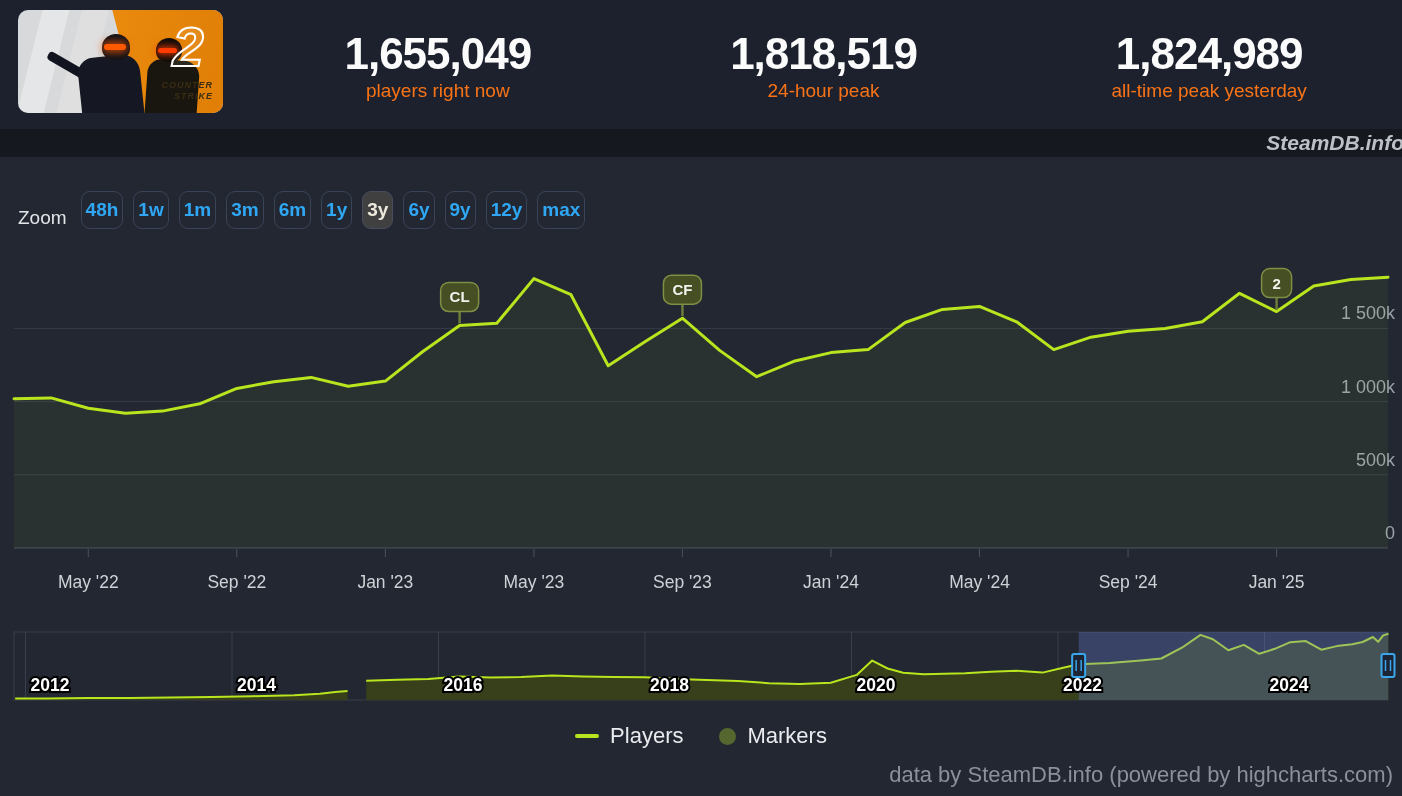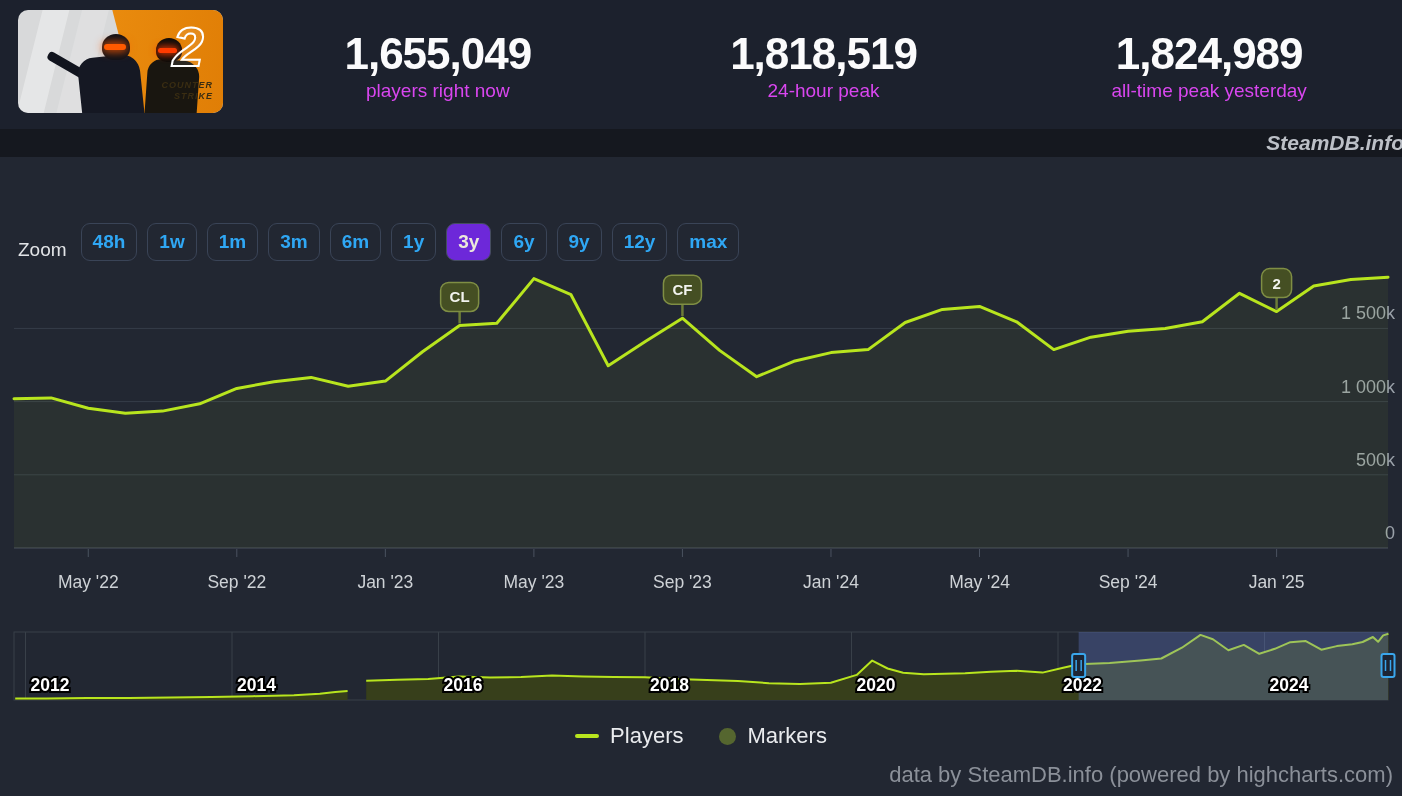--- a/index.html
+++ b/index.html
@@ -20,31 +20,31 @@
   .f1-gun{left:26px;top:56px;width:64px;height:9px;background:#11141e;border-radius:4px;transform:rotate(30deg);}
   .f2-torso{left:128px;top:50px;width:52px;height:66px;background:#191610;border-radius:14px 16px 0 0;transform:rotate(4deg);}
   .f2-head{left:138px;top:28px;width:26px;height:24px;background:#0d0c09;border-radius:50% 50% 42% 42%;}
   .f2-visor{left:140px;top:38px;width:19px;height:5px;background:#ff3b00;border-radius:3px;box-shadow:0 0 7px 2px rgba(255,60,0,.8);}
   .banner svg.numeral{position:absolute;right:4px;top:6px;}
   .cs-words{position:absolute;right:10px;top:70px;text-align:right;color:#3a2d12;
             font-style:italic;font-weight:800;font-size:9px;letter-spacing:1px;line-height:11px;}
   .stats{position:absolute;left:223px;right:0;top:0;height:129px;display:flex;padding-left:22px;}
   .stat{flex:1;display:flex;flex-direction:column;align-items:center;justify-content:center;padding-top:2px;}
   .stat .num{font-size:44px;font-weight:700;color:#fbfbfc;letter-spacing:-1px;}
-  .stat .lbl{font-size:19px;color:#d946ef;margin-top:1px;}
+  .stat .lbl{font-size:19px;color:#f97316;margin-top:1px;}
   
   .brandbar{position:absolute;left:0;top:129px;width:1402px;height:28px;background:#15181f;
             display:flex;align-items:center;justify-content:flex-end;}
   .brandbar .brand{font-style:italic;font-weight:600;font-size:21px;color:#bcc0c7;margin-right:-2px;}
   
   .zoombar{position:absolute;left:18px;top:191px;display:flex;align-items:flex-end;gap:10px;}
   .zoombar .zlabel{font-size:19px;color:#e2e4e7;margin-right:4px;}
-  .zbtn{padding:7px 11px;border:1px solid #3a4457;border-radius:9px;background:transparent;
-        color:#2fa7f4;font-weight:700;font-size:19px;font-family:"Liberation Sans",sans-serif;cursor:pointer;margin-top:32px;}
-  .zbtn.active{background:#6d28d9;border-color:#454d5f;color:#ece8db;}
+  .zbtn{padding:7px 4px;border:1px solid #3a4457;border-radius:9px;background:transparent;
+        color:#2fa7f4;font-weight:700;font-size:19px;font-family:"Liberation Sans",sans-serif;cursor:pointer;}
+  .zbtn.active{background:#404040;border-color:#454d5f;color:#ece8db;}
   
   #chart-svg{position:absolute;left:0;top:0;width:1402px;height:796px;}
   #chart-svg text{font-family:"Liberation Sans",sans-serif;}
   
   .legend{position:absolute;left:0;top:723px;width:1402px;display:flex;justify-content:center;
           align-items:center;gap:36px;}
   .legend .item{display:flex;align-items:center;gap:11px;cursor:pointer;}
   .legend .txt{font-size:22px;color:#e9ebee;}
   .sw-line{width:24px;height:4px;border-radius:2px;background:#b8e51e;}
   .sw-dot{width:17px;height:17px;border-radius:50%;background:#55662f;}

